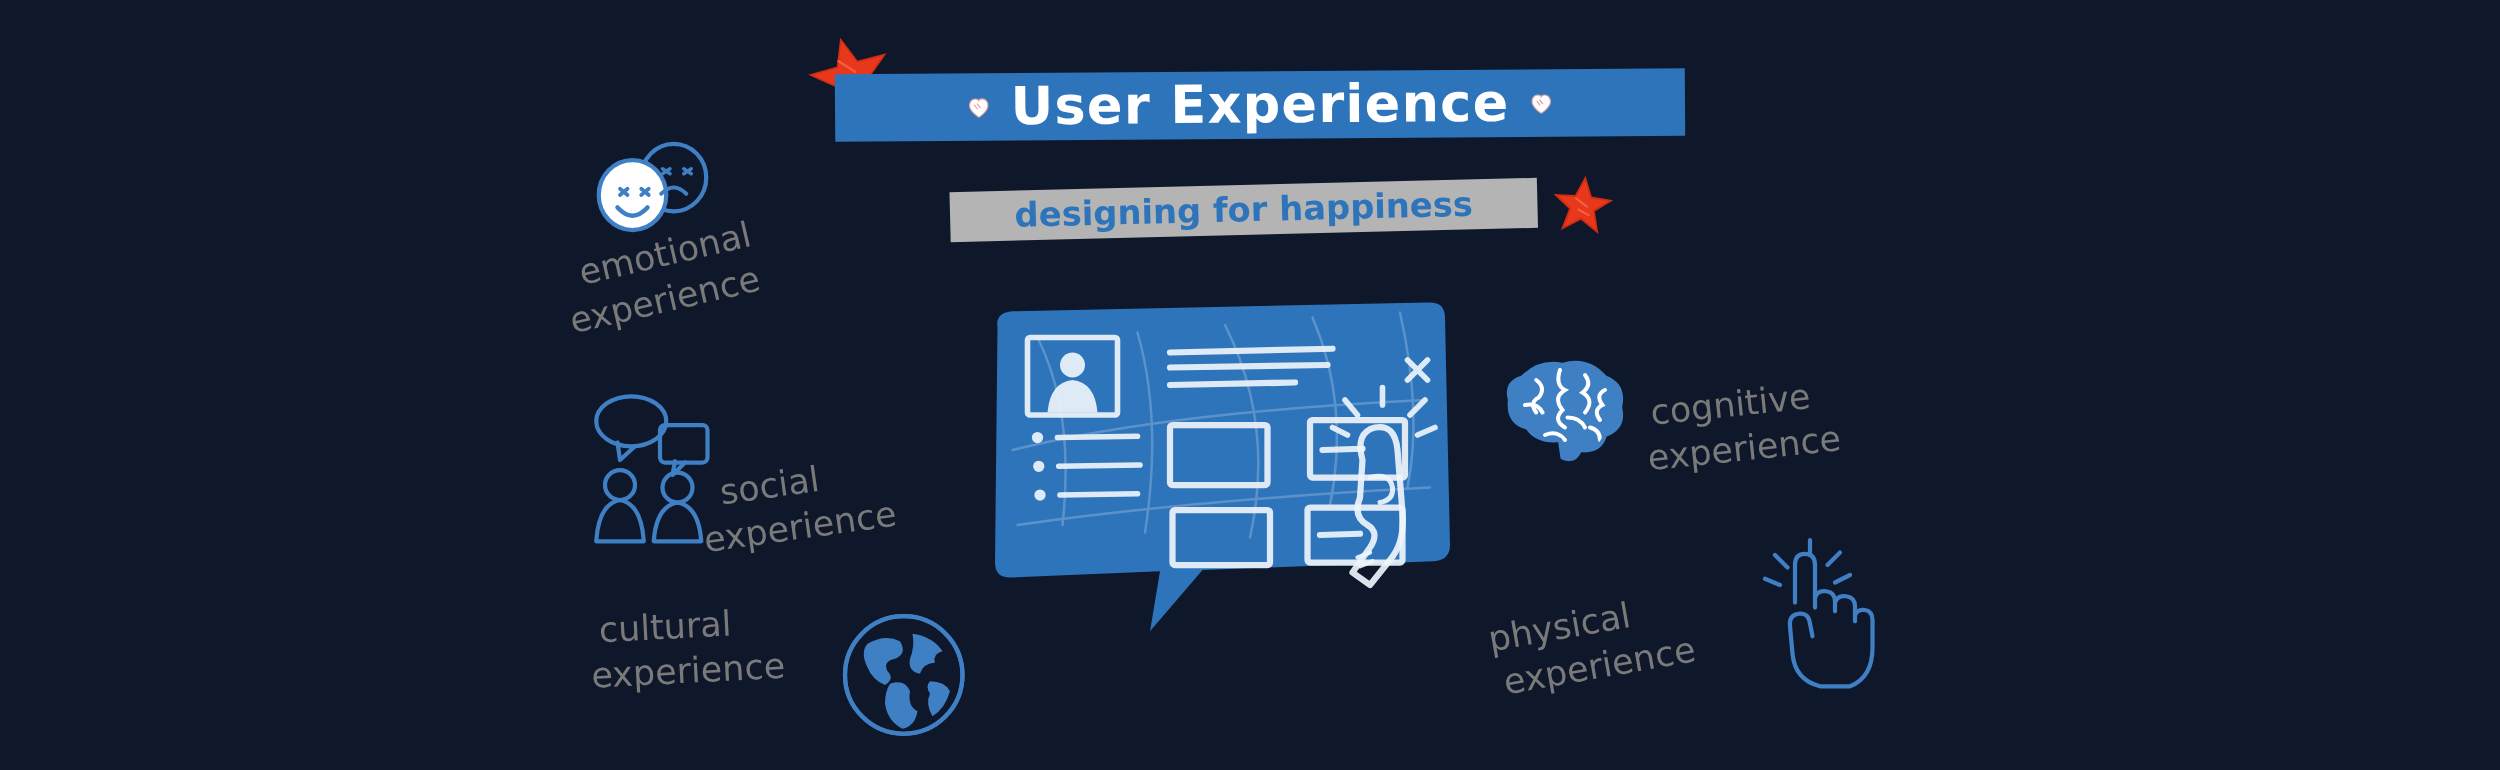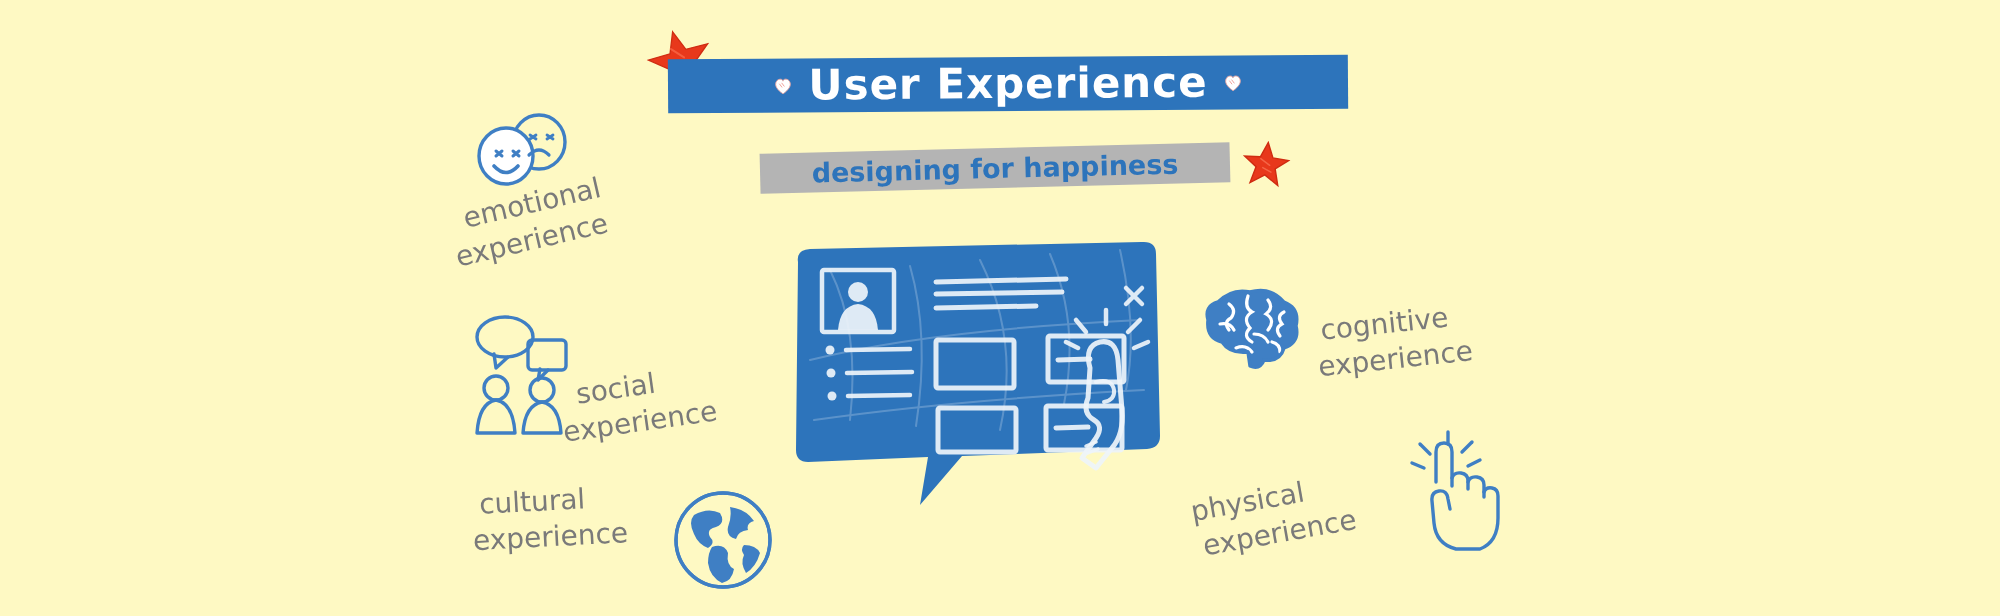--- a/index.html
+++ b/index.html
@@ -1,20 +1,20 @@
 <!DOCTYPE html>
 <html><head>
 <meta charset="utf-8">
 <style>
   html,body{margin:0;padding:0;}
   body{
     width:2000px;height:616px;background:#ffffff;
     font-family:"DejaVu Sans", sans-serif;overflow:hidden;position:relative;
   }
-  #stage{position:relative;width:2000px;height:616px;overflow:hidden;background:#fef9c3;}
+  #stage{position:relative;width:2000px;height:616px;overflow:hidden;background:#0f172a;}
 
   
   #title-banner{
     position:absolute;left:668px;top:57px;width:680px;height:54px;
     background:#2d74bb;display:flex;align-items:center;justify-content:center;gap:14px;
     transform:rotate(-0.4deg);
   }
   #title-text{
     font-family:"DejaVu Sans", sans-serif;font-weight:bold;
     font-size:42px;color:#ffffff;letter-spacing:1px;white-space:nowrap;

